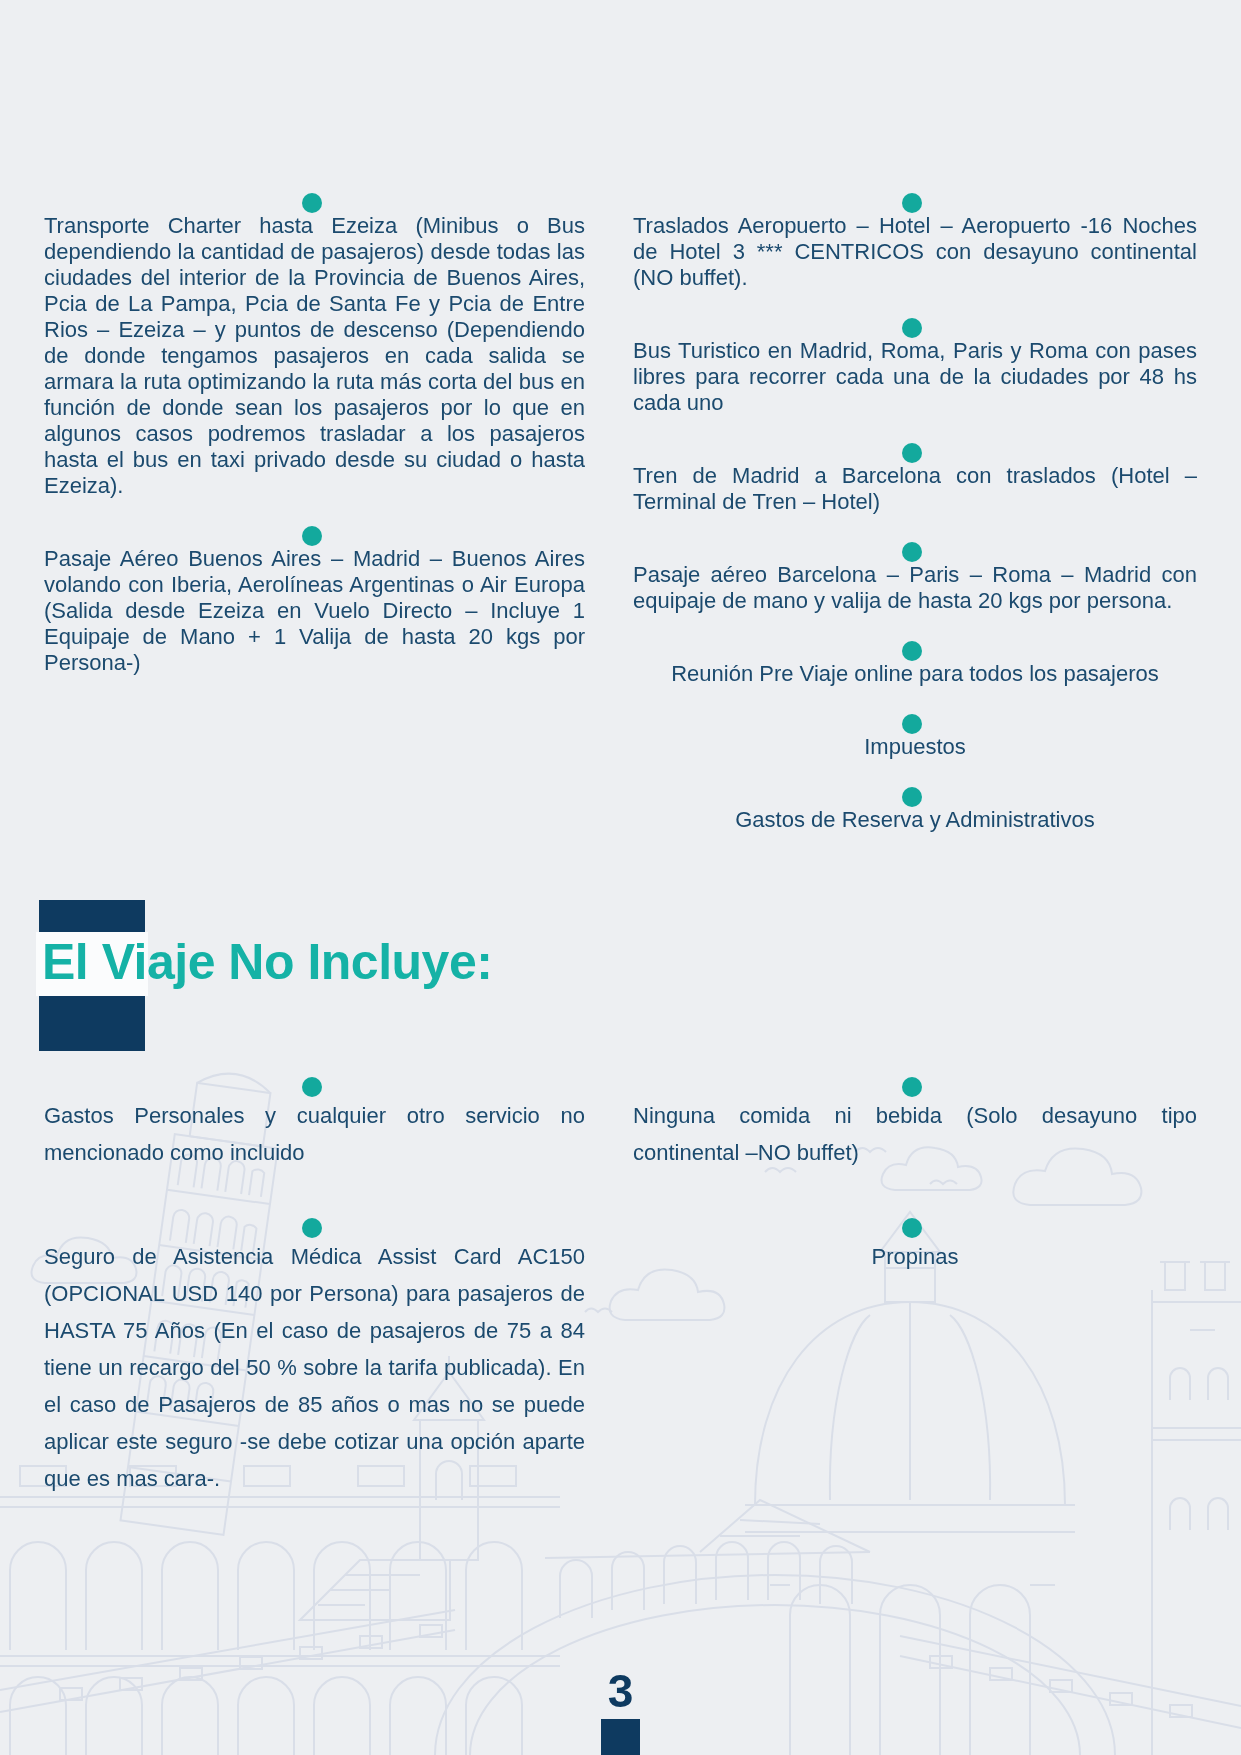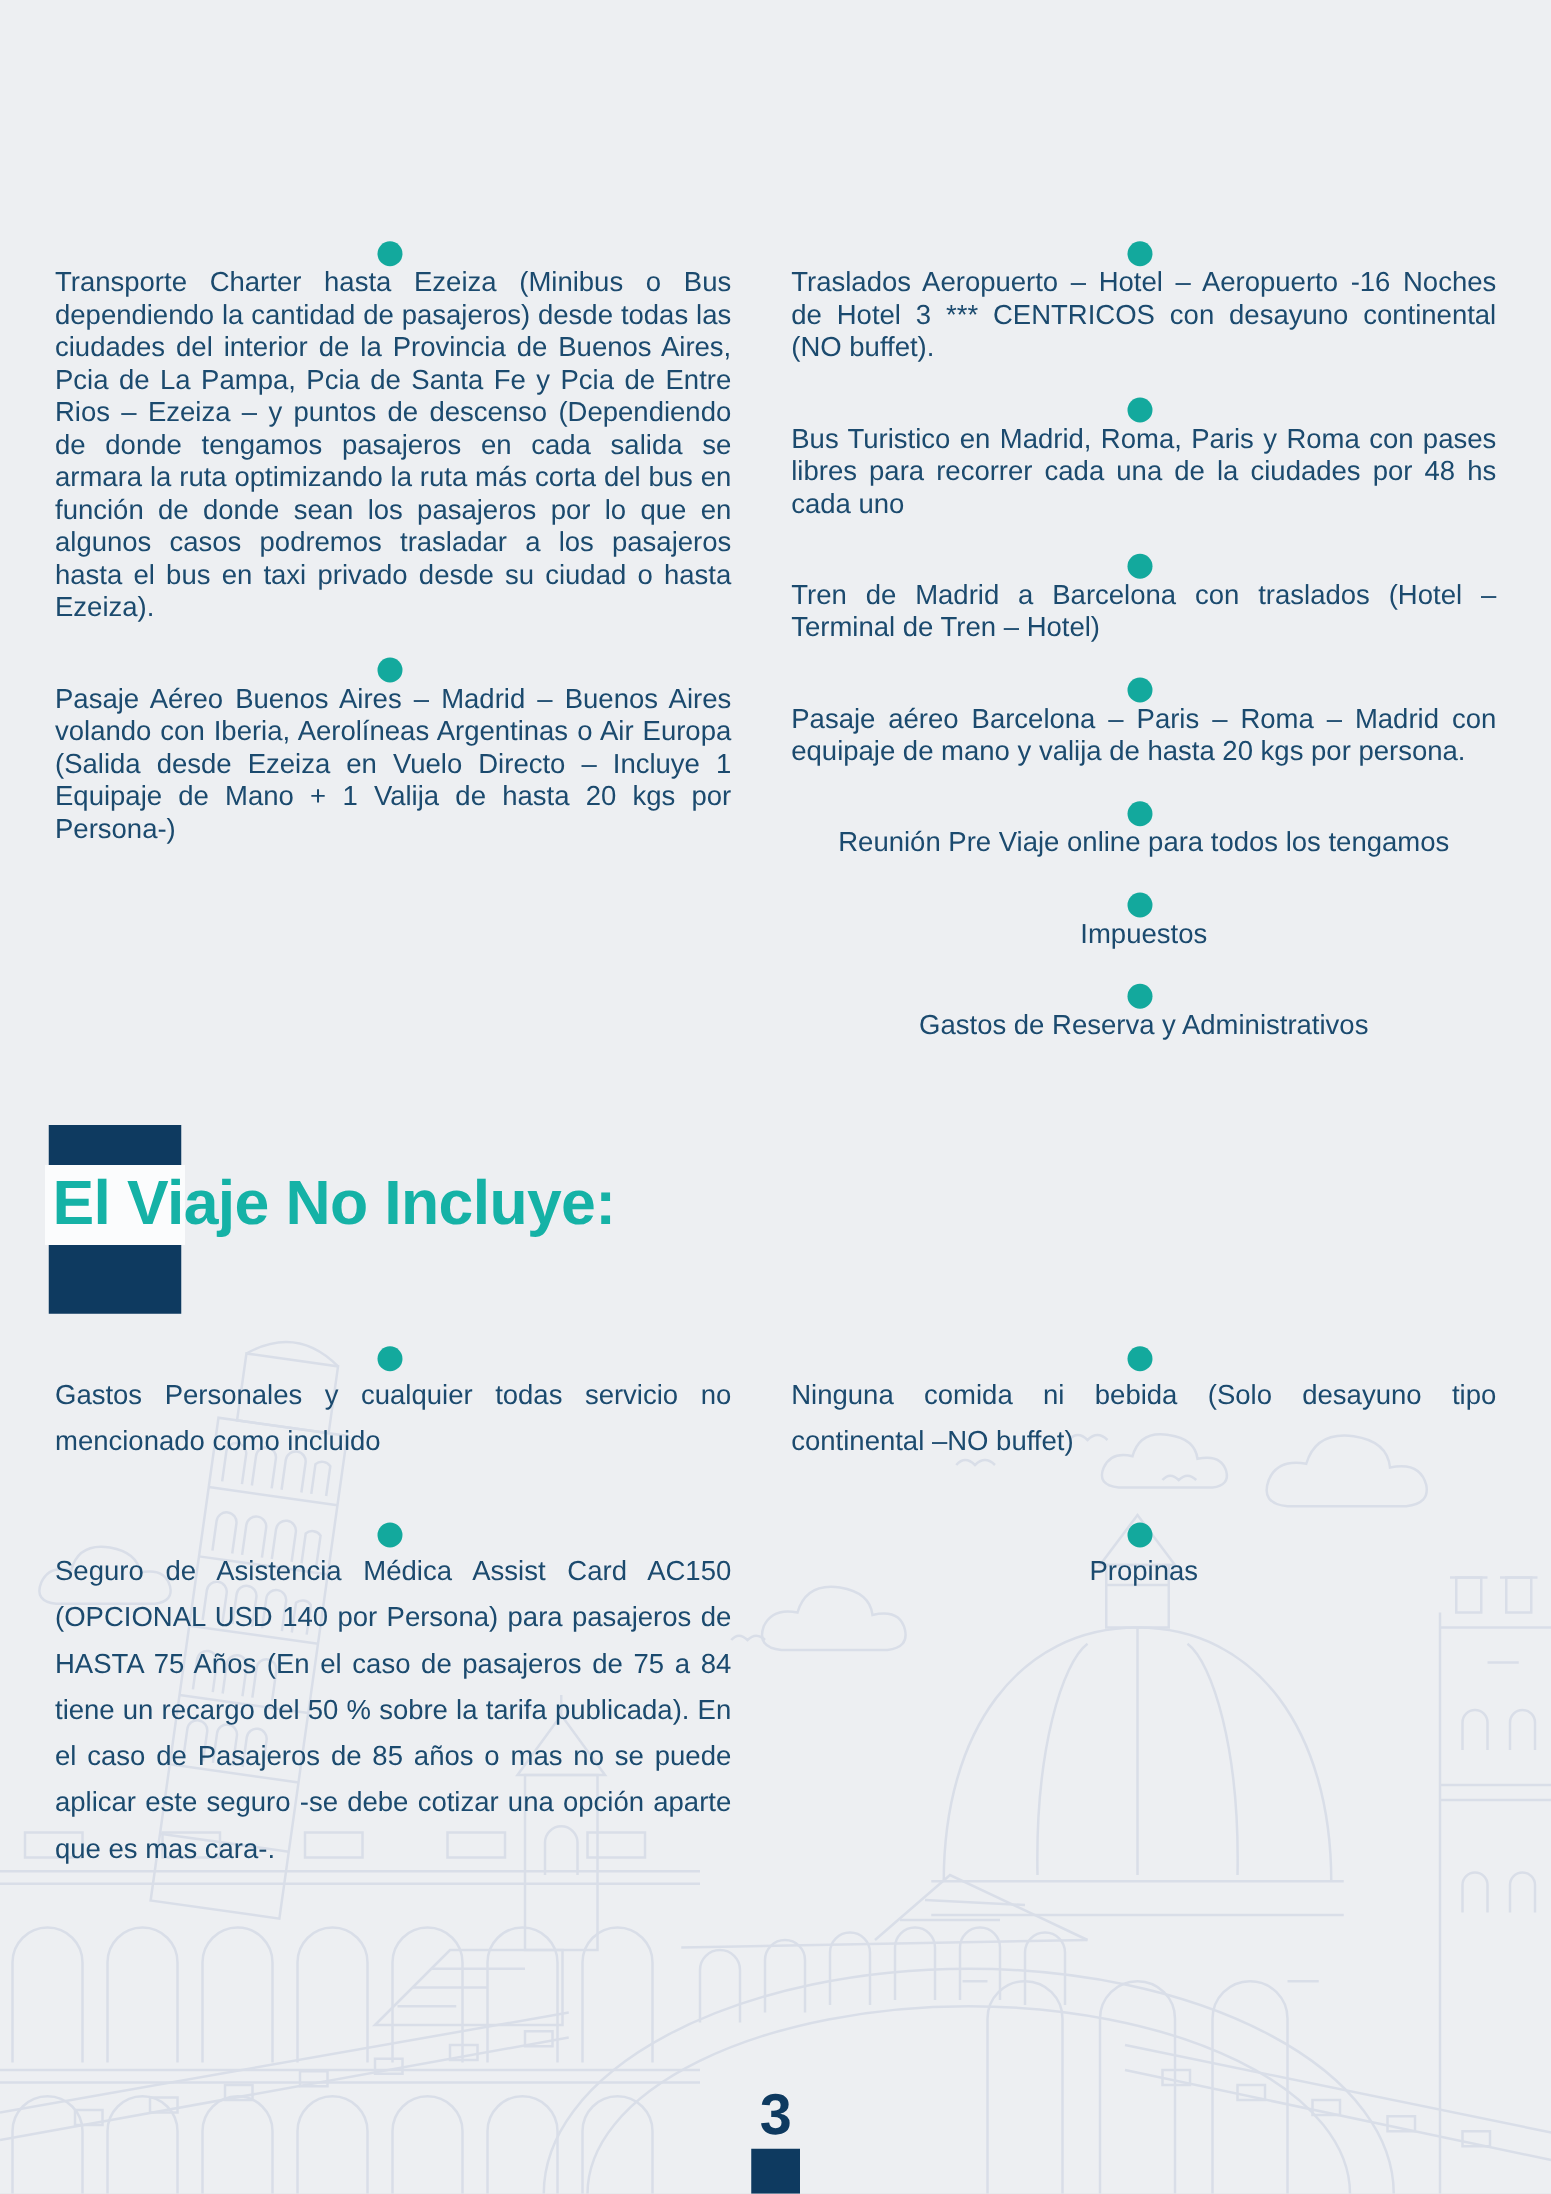--- a/index.html
+++ b/index.html
@@ -213,21 +213,21 @@
     <p class="bullet-text">Tren de Madrid a Barcelona con traslados (Hotel – Terminal de Tren – Hotel)</p>
   </div>
 
   <div class="bullet-item">
     <span class="bullet"></span>
     <p class="bullet-text">Pasaje aéreo Barcelona – Paris – Roma – Madrid con equipaje de mano y valija de hasta 20 kgs por persona.</p>
   </div>
 
   <div class="bullet-item">
     <span class="bullet"></span>
-    <p class="bullet-text">Reunión Pre Viaje online para todos los tengamos</p>
+    <p class="bullet-text">Reunión Pre Viaje online para todos los pasajeros</p>
   </div>
 
   <div class="bullet-item">
     <span class="bullet"></span>
     <p class="bullet-text">Impuestos</p>
   </div>
 
   <div class="bullet-item">
     <span class="bullet"></span>
     <p class="bullet-text">Gastos de Reserva y Administrativos</p>
@@ -238,21 +238,21 @@
   <header class="sec-header header-2">
     <div class="bar"></div>
     <div class="band"></div>
     <h1 class="title">El Viaje No Incluye:</h1>
   </header>
 
   <div class="layer cols cols-2">
     <div class="col col-left">
   <div class="bullet-item">
     <span class="bullet"></span>
-    <p class="bullet-text">Gastos Personales y cualquier todas servicio no mencionado como incluido</p>
+    <p class="bullet-text">Gastos Personales y cualquier otro servicio no mencionado como incluido</p>
   </div>
 
   <div class="bullet-item">
     <span class="bullet"></span>
     <p class="bullet-text">Seguro de Asistencia Médica Assist Card AC150 (OPCIONAL USD 140 por Persona) para pasajeros de HASTA 75 Años (En el caso de pasajeros de 75 a 84 tiene un recargo del 50 % sobre la tarifa publicada). En el caso de Pasajeros de 85 años o mas no se puede aplicar este seguro -se debe cotizar una opción aparte que es mas cara-.</p>
   </div>
 </div>
     <div class="col col-right">
   <div class="bullet-item">
     <span class="bullet"></span>

